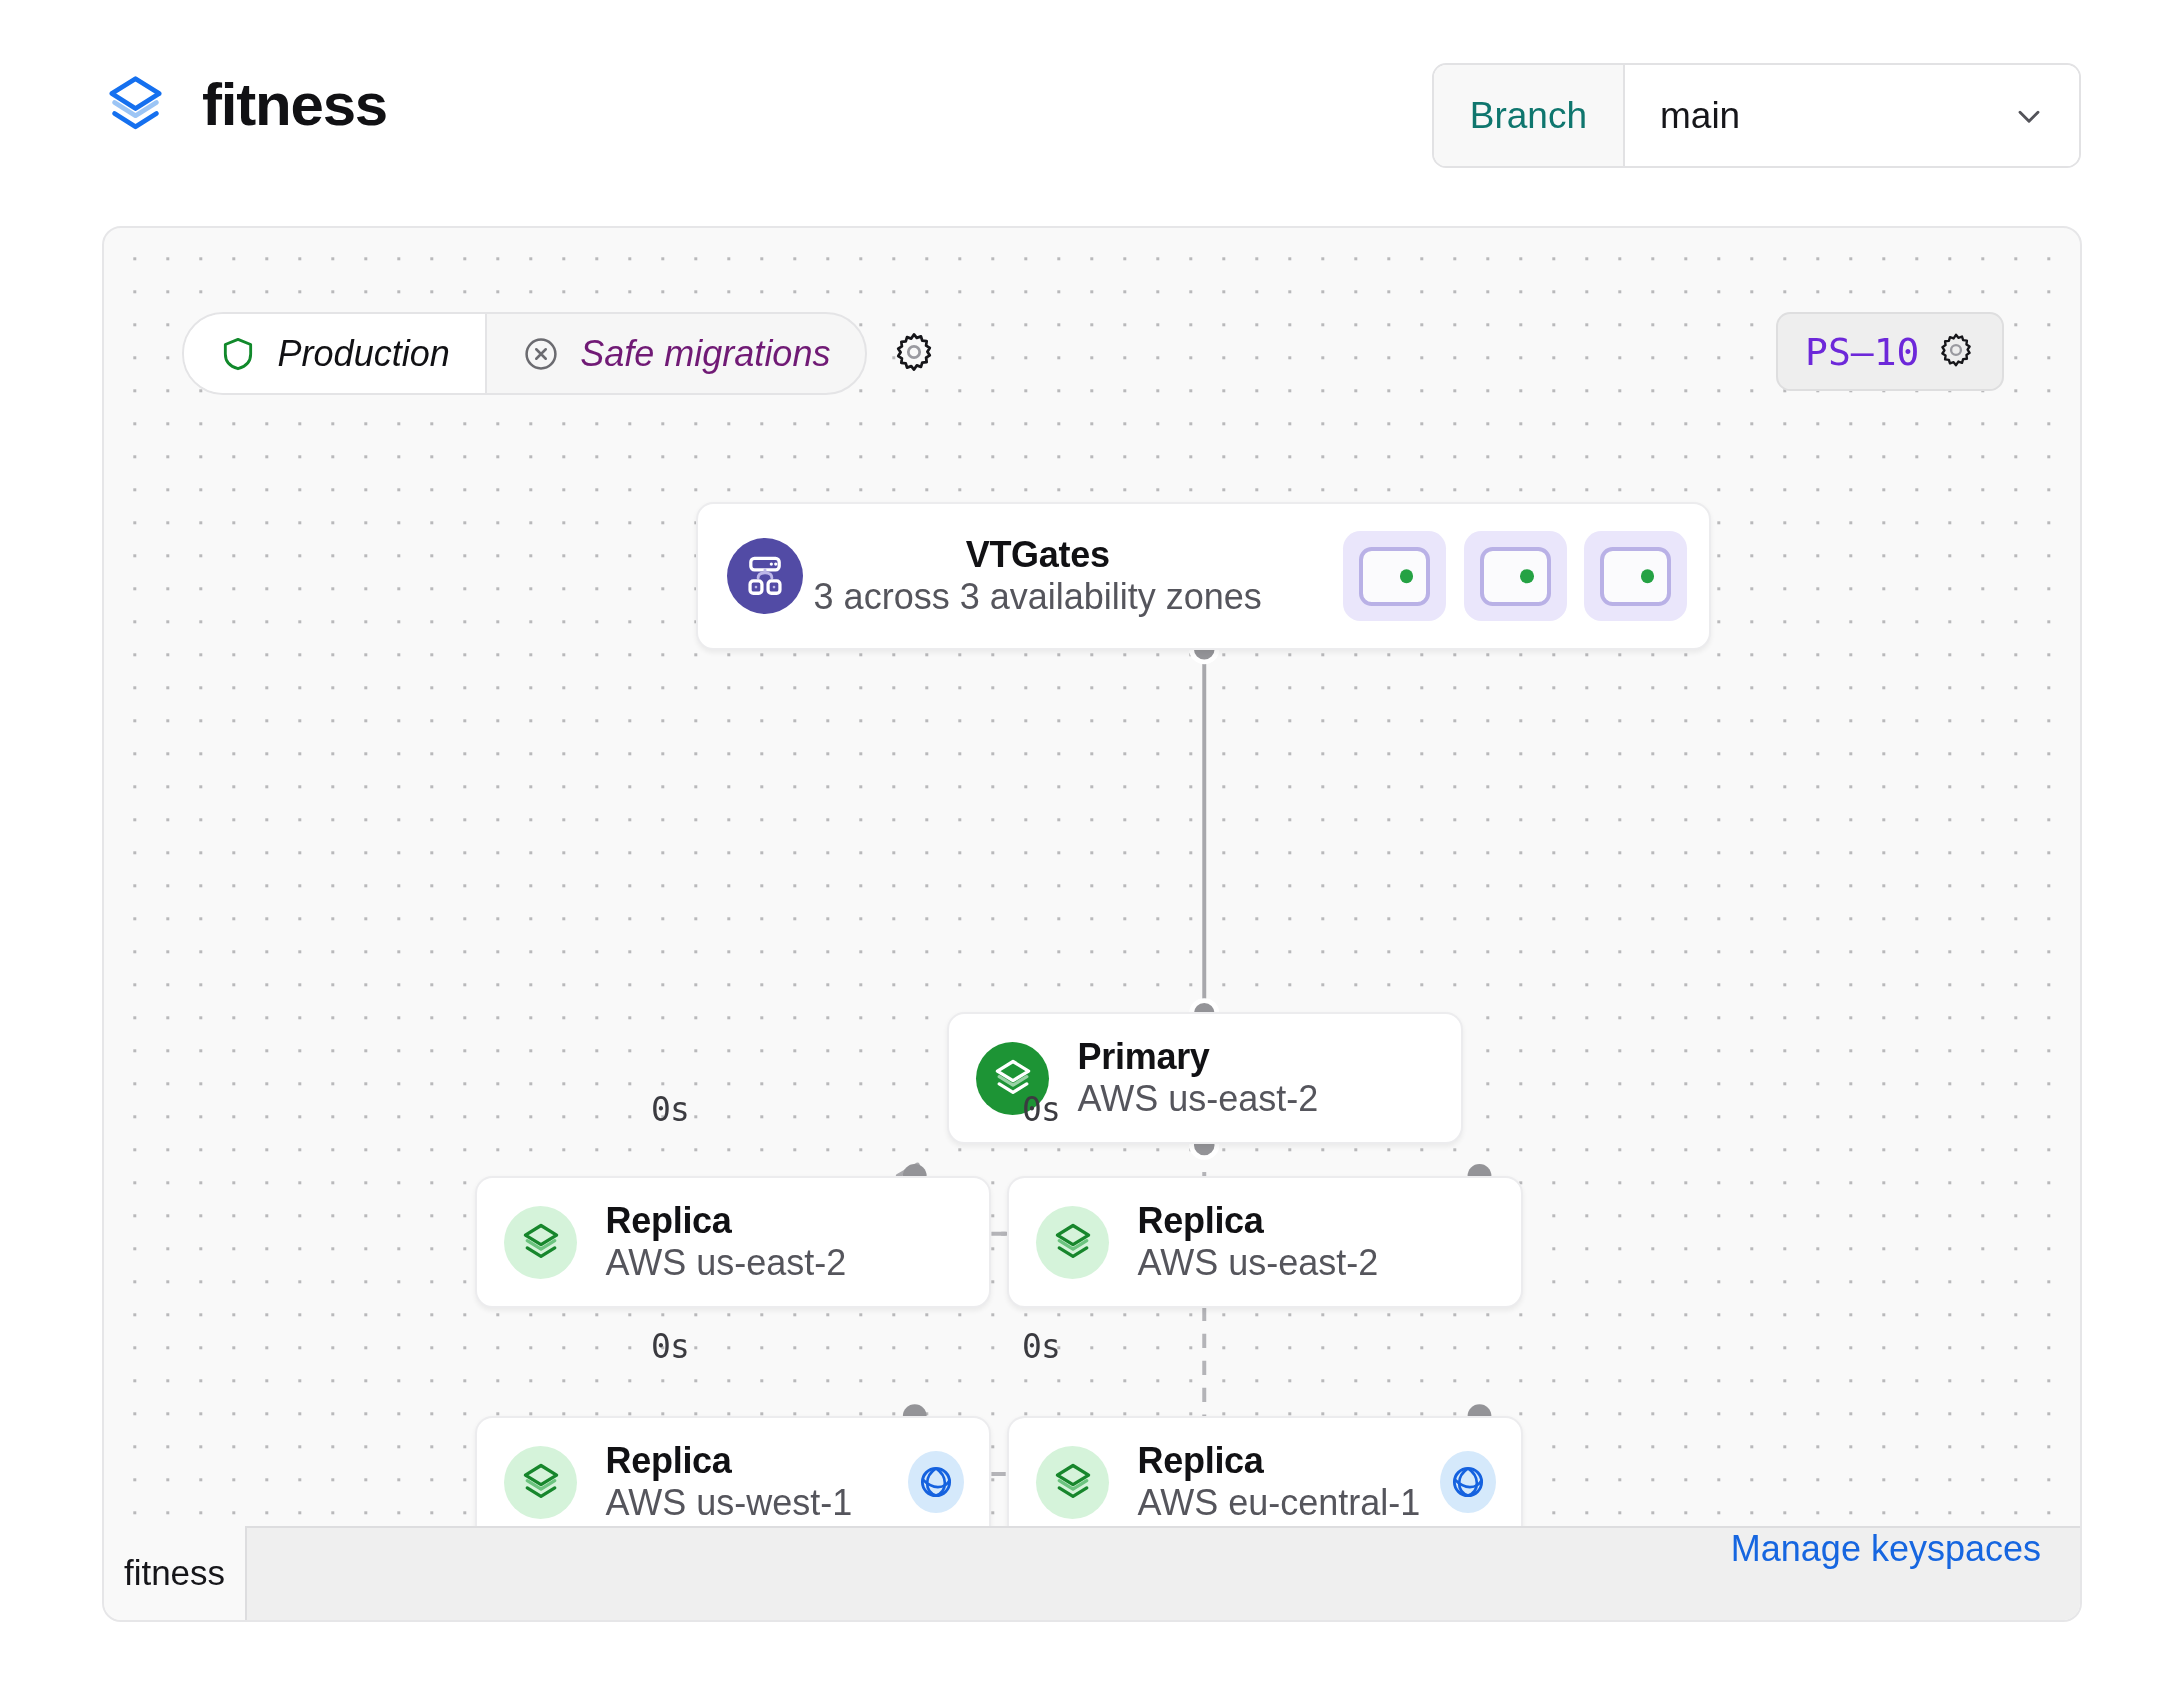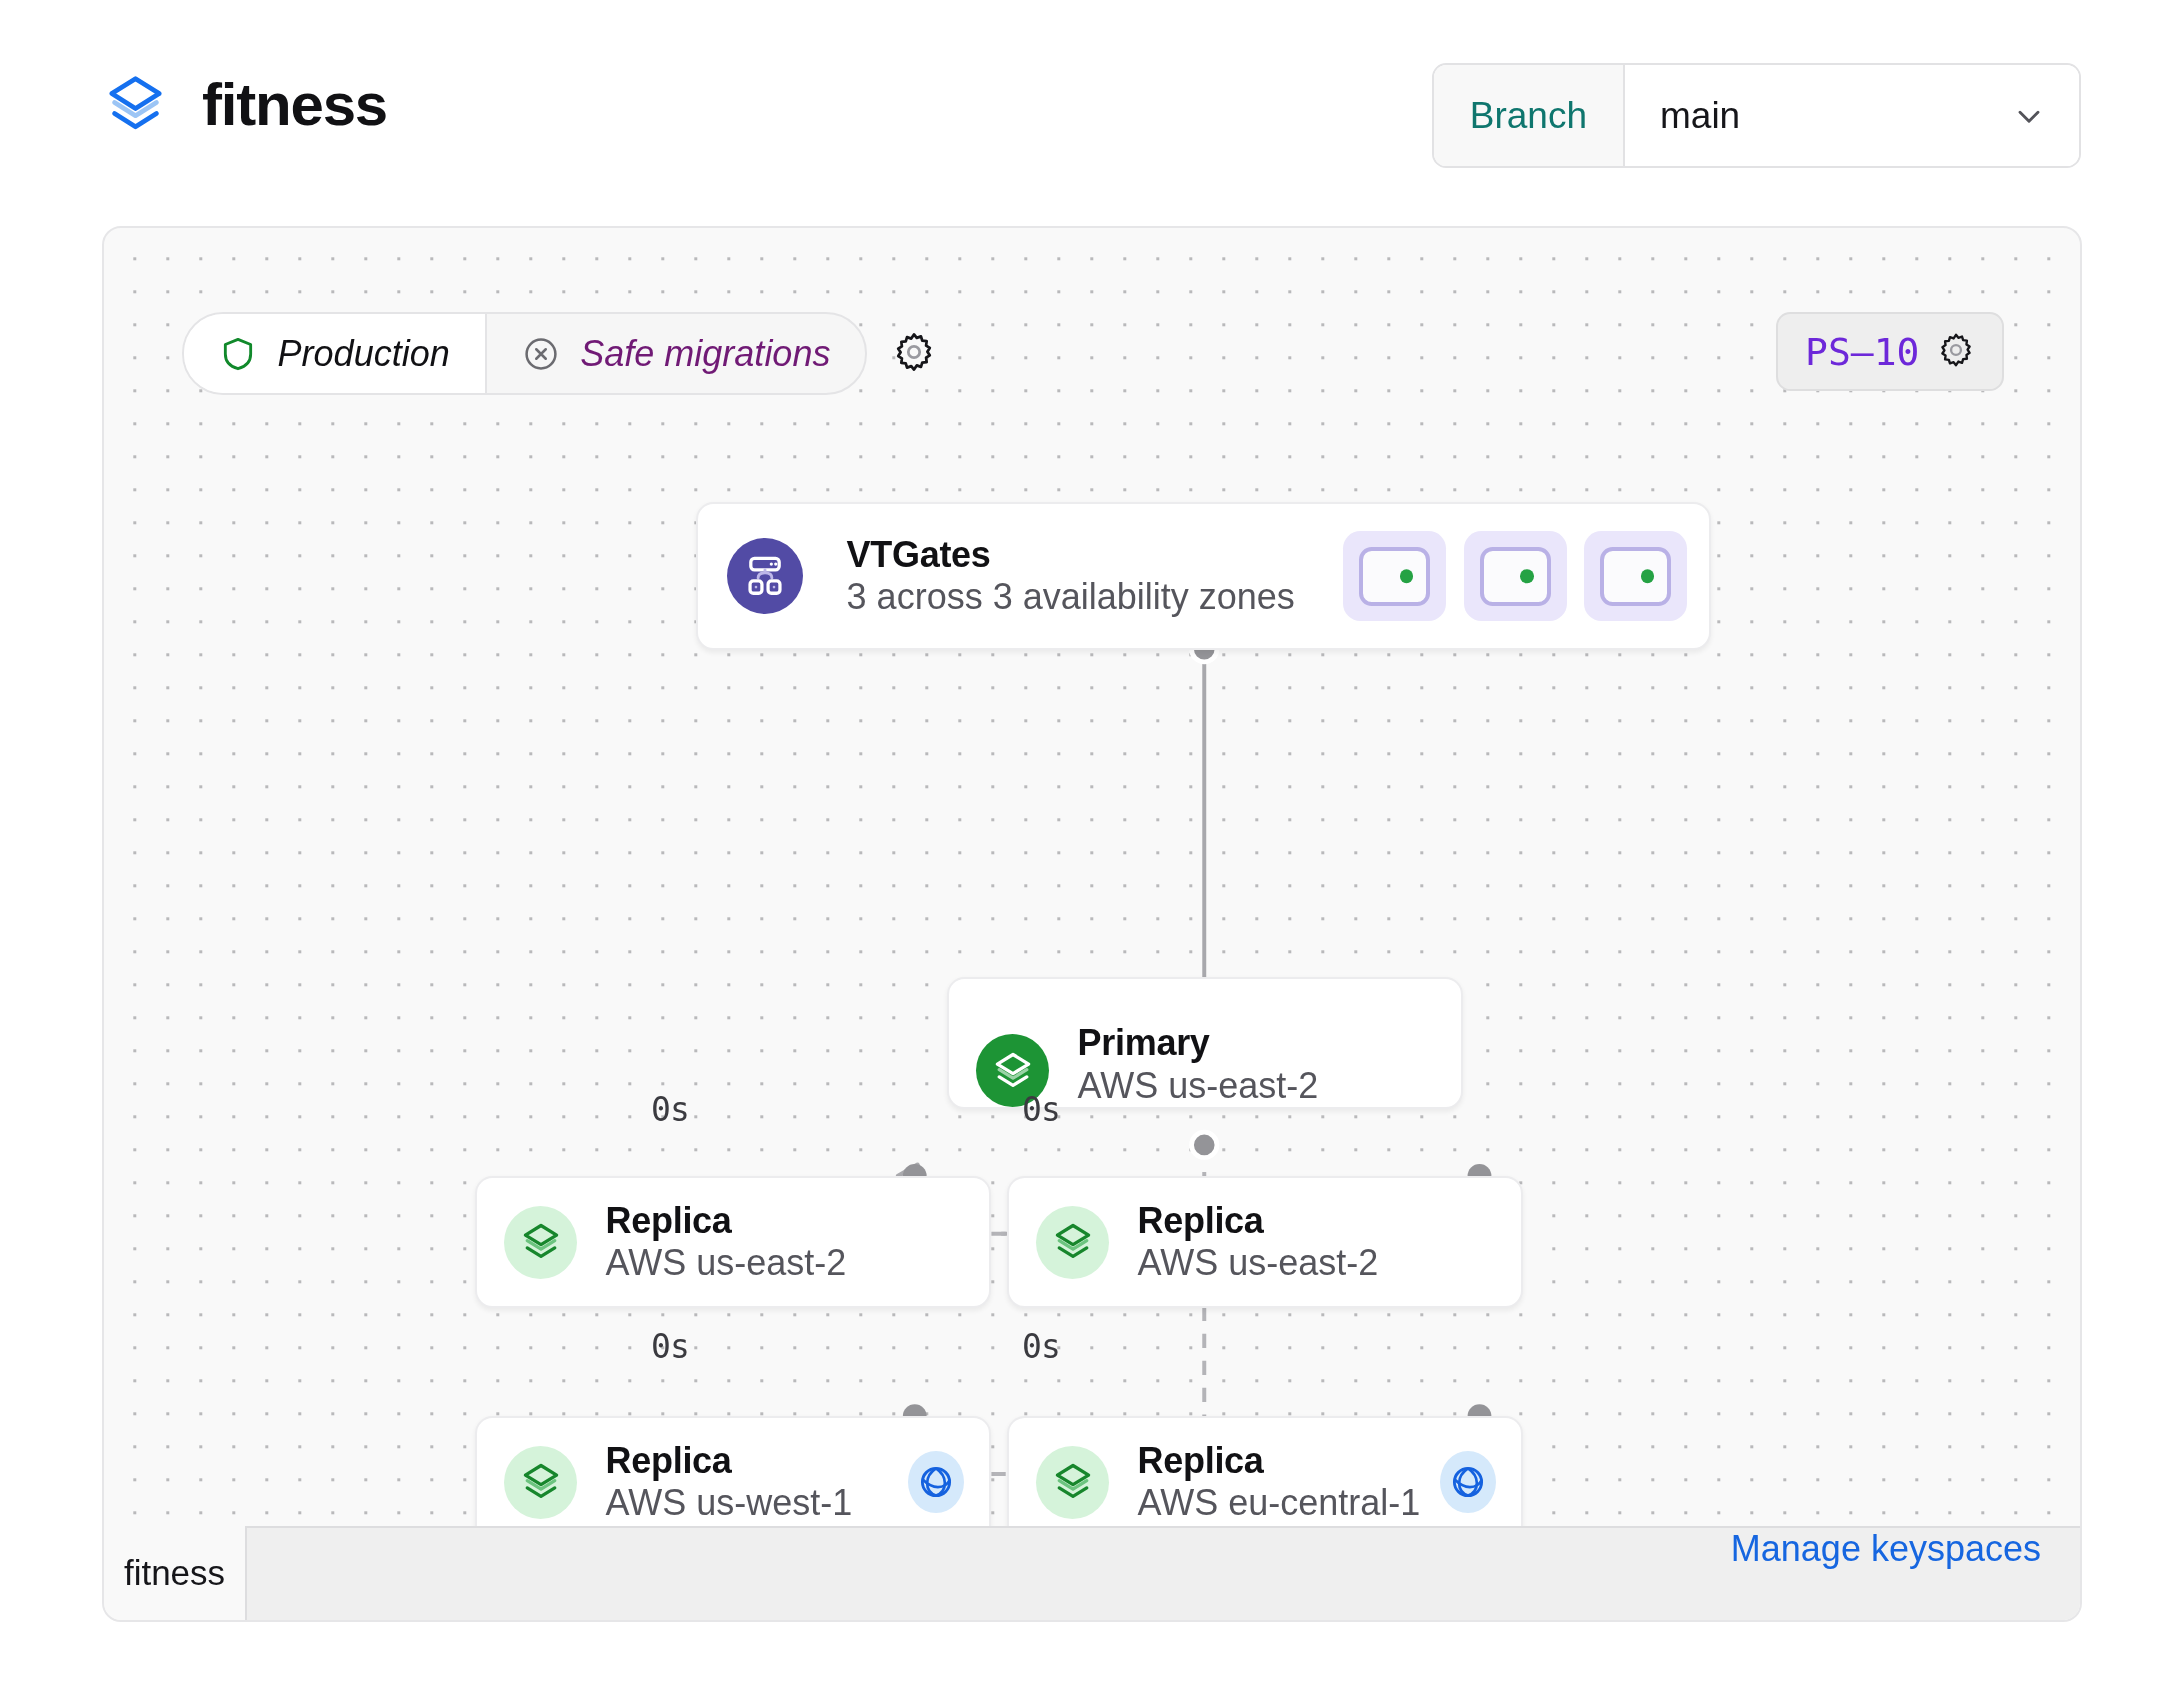--- a/index.html
+++ b/index.html
@@ -214,21 +214,21 @@
     width: 1015px; height: 148px;
     padding: 0 22px 0 28.6px;
     justify-content: flex-start;
   }
   .vt-circle {
     width: 76px; height: 76px; border-radius: 50%;
     background: #524BA5;
     display: flex; align-items: center; justify-content: center;
   }
   .vt-circle svg { width: 46px; height: 46px; }
-  .node-vtgates .node-text { margin-left: 44px; }
+  .node-vtgates .node-text { margin-left: 11px; text-align: center; }
 
   .zones { margin-left: auto; display: flex; align-items: center; gap: 17.5px; }
   .zone {
     width: 103px; height: 90px;
     background: #eae6fb;
     border-radius: 17.5px;
     display: flex; align-items: center; justify-content: center;
   }
   .zone-inner {
     width: 71px; height: 59px;
@@ -241,24 +241,23 @@
     position: absolute;
     right: 12.7px; top: 50%;
     transform: translateY(-50%);
     width: 13.5px; height: 13.5px;
     border-radius: 50%;
     background: #25a244;
   }
 
   
   .node-primary {
-    left: 843px; top: 749px;
+    left: 843px; top: 784px;
     width: 516px; height: 132px;
     padding-left: 27px;
-    align-items: flex-end;
   }
   .pri-circle {
     width: 73px; height: 73px; border-radius: 50%;
     background: #1d9435;
     display: flex; align-items: center; justify-content: center;
   }
   .pri-circle svg { width: 44px; height: 44px; }
   .node-primary .node-text { margin-left: 28.6px; }
 
   

